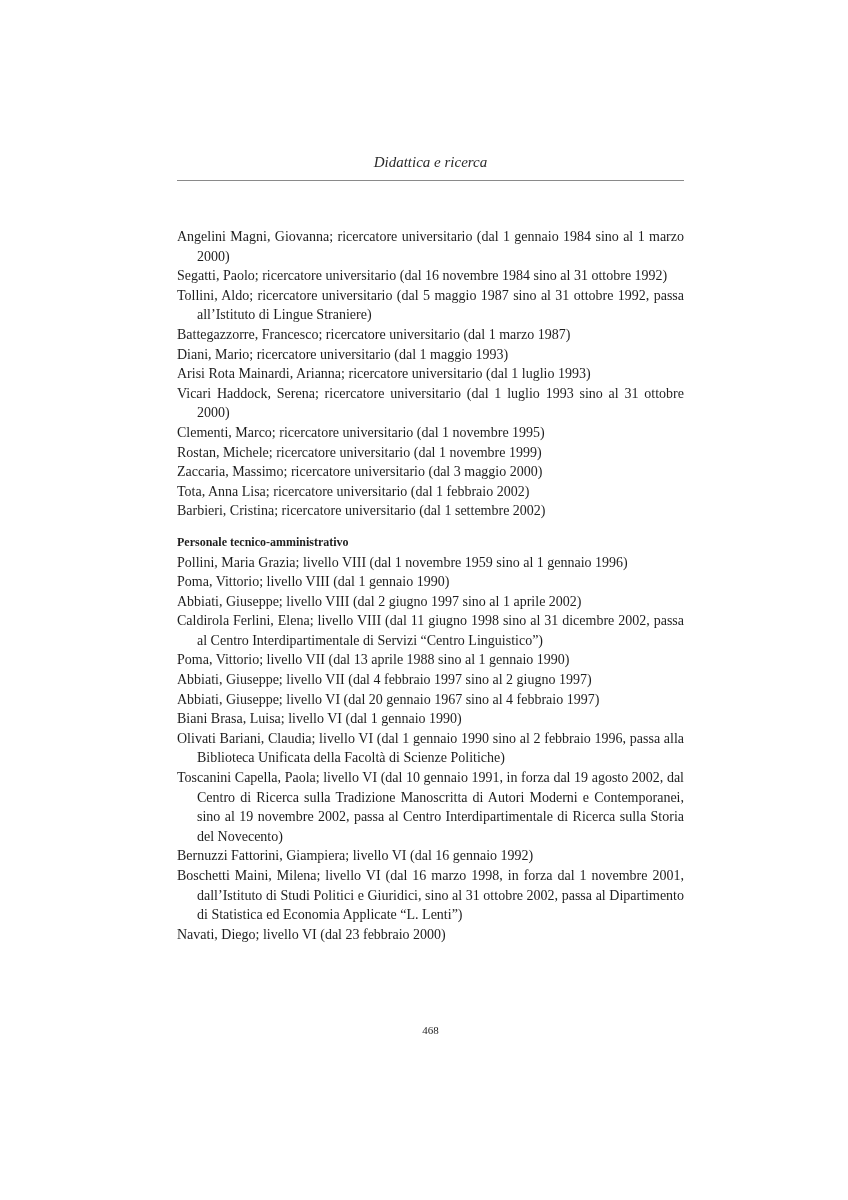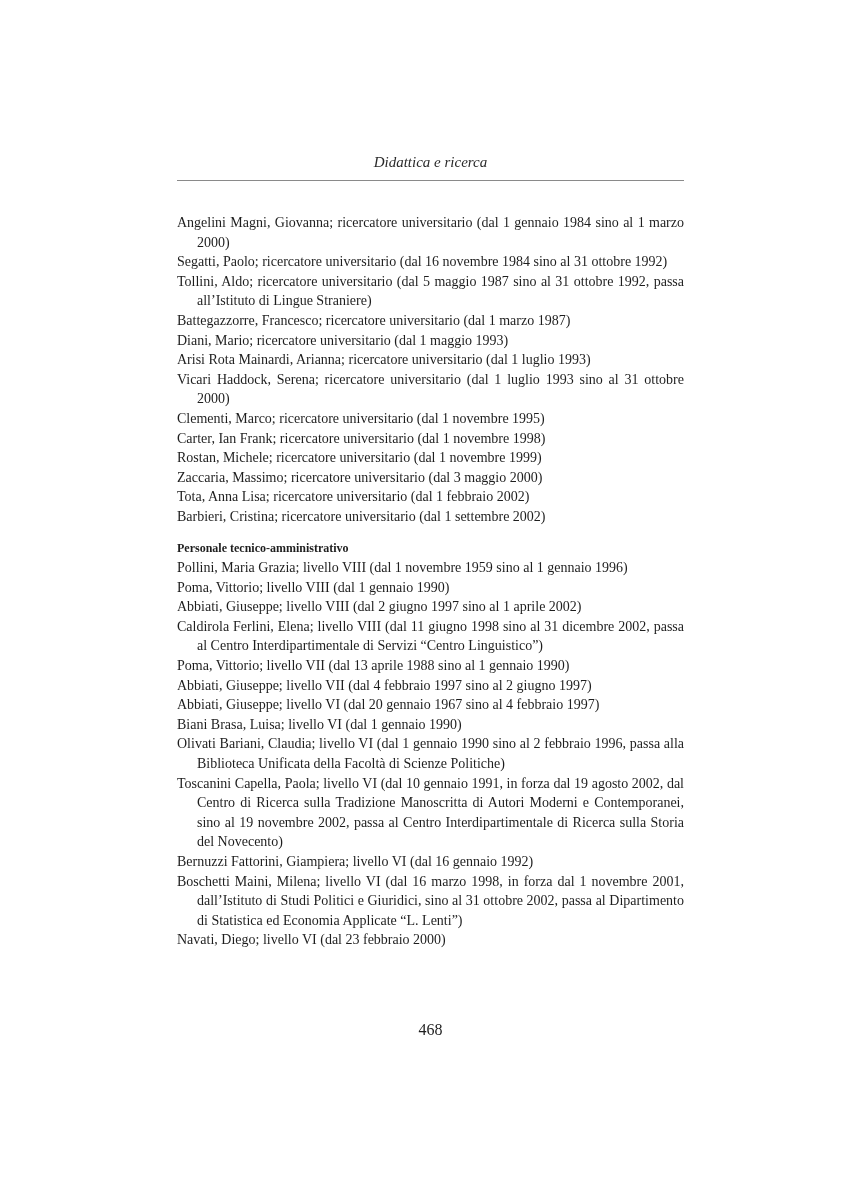--- a/index.html
+++ b/index.html
@@ -28,21 +28,21 @@
     font-size: 15px;
     line-height: 17px;
     color: #2a2a2a;
   }
   .head-rule {
     height: 0;
     border-bottom: 1px solid #8a8a8a;
     margin-top: 9px;
   }
   .body-text {
-    margin-top: 32px;
+    margin-top: 46px;
     font-size: 14px;
     line-height: 19.6px;
   }
   .entry {
     margin: 0;
     padding-left: 20px;
     text-indent: -20px;
     text-align: justify;
     hyphens: auto;
     -webkit-hyphens: auto;
@@ -52,41 +52,40 @@
     line-height: 19.6px;
     font-weight: bold;
     margin: 12px 0 0 0;
   }
   .folio {
     position: absolute;
     left: 177px;
     top: 1020px;
     width: 507px;
     text-align: center;
-    font-size: 16px;
+    font-size: 11px;
     line-height: 20px;
   }
 </style>
 </head>
 <body>
 
 <div class="page">
   <div class="content">
     <div class="running-head">Didattica e ricerca</div>
     <div class="head-rule"></div>
     <div class="body-text">
         <p class="entry">Angelini Magni, Giovanna; ricercatore universitario (dal 1 gennaio 1984 sino al 1 marzo 2000)</p>
         <p class="entry">Segatti, Paolo; ricercatore universitario (dal 16 novembre 1984 sino al 31 ottobre 1992)</p>
         <p class="entry">Tollini, Aldo; ricercatore universitario (dal 5 maggio 1987 sino al 31 ottobre 1992, passa all’Istituto di Lingue Straniere)</p>
         <p class="entry">Battegazzorre, Francesco; ricercatore universitario (dal 1 marzo 1987)</p>
         <p class="entry">Diani, Mario; ricercatore universitario (dal 1 maggio 1993)</p>
         <p class="entry">Arisi Rota Mainardi, Arianna; ricercatore universitario (dal 1 luglio 1993)</p>
         <p class="entry">Vicari Haddock, Serena; ricercatore universitario (dal 1 luglio 1993 sino al 31 ottobre 2000)</p>
         <p class="entry">Clementi, Marco; ricercatore universitario (dal 1 novembre 1995)</p>
-        <p class="entry">Carter, Ian Frank; ricercatore universitario (dal 1 novembre 1998)</p>
         <p class="entry">Rostan, Michele; ricercatore universitario (dal 1 novembre 1999)</p>
         <p class="entry">Zaccaria, Massimo; ricercatore universitario (dal 3 maggio 2000)</p>
         <p class="entry">Tota, Anna Lisa; ricercatore universitario (dal 1 febbraio 2002)</p>
         <p class="entry">Barbieri, Cristina; ricercatore universitario (dal 1 settembre 2002)</p>
         <h2 class="section-heading">Personale tecnico-amministrativo</h2>
         <p class="entry">Pollini, Maria Grazia; livello VIII (dal 1 novembre 1959 sino al 1 gennaio 1996)</p>
         <p class="entry">Poma, Vittorio; livello VIII (dal 1 gennaio 1990)</p>
         <p class="entry">Abbiati, Giuseppe; livello VIII (dal 2 giugno 1997 sino al 1 aprile 2002)</p>
         <p class="entry">Caldirola Ferlini, Elena; livello VIII (dal 11 giugno 1998 sino al 31 dicembre 2002, passa al Centro Interdipartimentale di Servizi “Centro Linguistico”)</p>
         <p class="entry">Poma, Vittorio; livello VII (dal 13 aprile 1988 sino al 1 gennaio 1990)</p>

